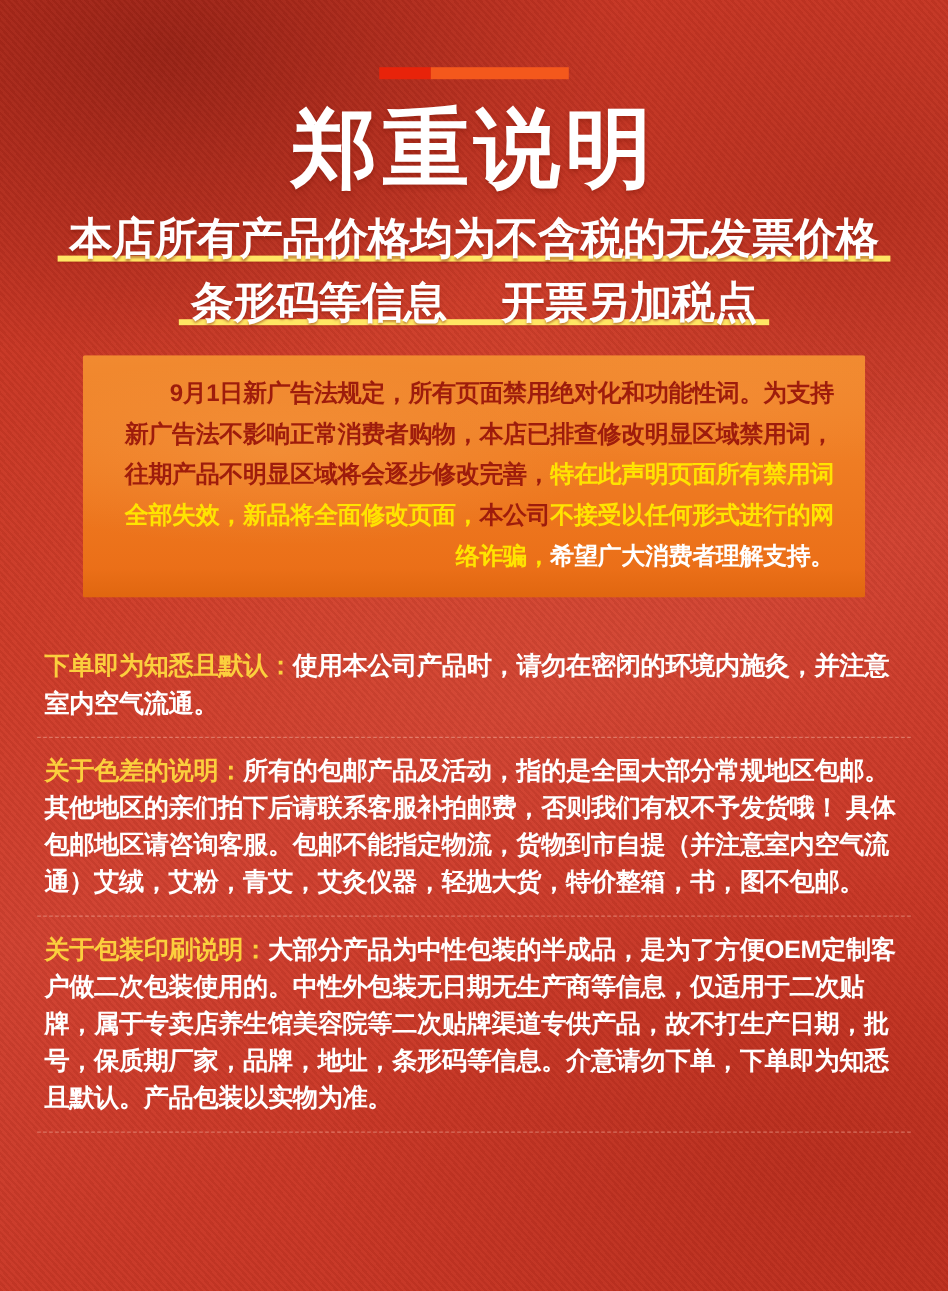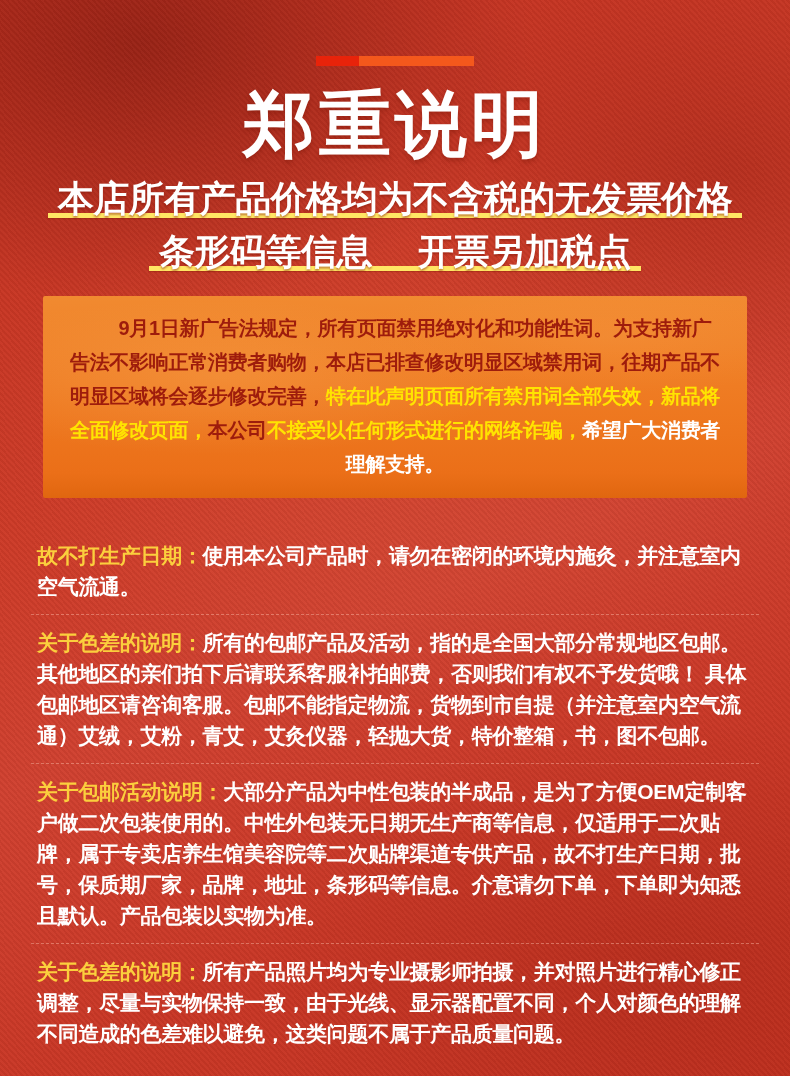--- a/index.html
+++ b/index.html
@@ -48,24 +48,24 @@
     left: -6px; right: -6px; bottom: 3px;
     height: 5px;
     background: #ffe664;
     box-shadow: 0 1px 1px rgba(140,30,10,0.4);
   }
   .hl .t { position: relative; text-shadow: 0 2px 2px rgba(130,25,8,0.45); }
   .gap { display: inline-block; width: 46px; }
 
   
   .notice-box {
-    width: 704px;
+    width: 652px;
     margin: 22px auto 0;
     padding: 15px 26px 17px;
-    text-align: center;
+    text-align: right;
     background:
       radial-gradient(60% 55% at 25% 40%, rgba(255,200,120,0.20), rgba(255,200,120,0) 70%),
       radial-gradient(50% 40% at 80% 20%, rgba(255,170,90,0.16), rgba(255,170,90,0) 70%),
       linear-gradient(180deg, #f18a30 0%, #ef7c23 45%, #eb6f18 88%, #e0660f 100%);
     border-radius: 2px;
   }
   .notice-box p {
     font-size: 20px;
     line-height: 34px;
     letter-spacing: -0.3px;
@@ -110,29 +110,28 @@
     </div>
 
     <div class="notice-box">
       <p><span class="seg-dark-red">9月1日新广告法规定，所有页面禁用绝对化和功能性词。为支持新广告法不影响正常消费者购物，本店已排查修改明显区域禁用词，往期产品不明显区域将会逐步修改完善，</span><span class="seg-yellow">特在此声明页面所有禁用词全部失效，新品将全面修改页面，</span><span class="seg-dark-red">本公司</span><span class="seg-yellow">不接受以任何形式进行的网络诈骗，</span><span class="seg-white">希望广大消费者理解支持。</span></p>
     </div>
 
   </div>
 
   <div class="content">
 
-    <p class="para"><span class="label">故不打生产日期：</span><span class="body-text">使用本公司产品时，请勿在密闭的环境内施灸，并注意室内空气流通。</span></p>
+    <p class="para"><span class="label">下单即为知悉且默认：</span><span class="body-text">使用本公司产品时，请勿在密闭的环境内施灸，并注意室内空气流通。</span></p>
 
     <div class="divider"></div>
 
     <p class="para"><span class="label">关于色差的说明：</span><span class="body-text">所有的包邮产品及活动，指的是全国大部分常规地区包邮。其他地区的亲们拍下后请联系客服补拍邮费，否则我们有权不予发货哦！ 具体包邮地区请咨询客服。包邮不能指定物流，货物到市自提（并注意室内空气流通）艾绒，艾粉，青艾，艾灸仪器，轻抛大货，特价整箱，书，图不包邮。</span></p>
 
     <div class="divider"></div>
 
-    <p class="para"><span class="label">关于包邮活动说明：</span><span class="body-text">大部分产品为中性包装的半成品，是为了方便OEM定制客户做二次包装使用的。中性外包装无日期无生产商等信息，仅适用于二次贴牌，属于专卖店养生馆美容院等二次贴牌渠道专供产品，故不打生产日期，批号，保质期厂家，品牌，地址，条形码等信息。介意请勿下单，下单即为知悉且默认。产品包装以实物为准。</span></p>
+    <p class="para"><span class="label">关于包装印刷说明：</span><span class="body-text">大部分产品为中性包装的半成品，是为了方便OEM定制客户做二次包装使用的。中性外包装无日期无生产商等信息，仅适用于二次贴牌，属于专卖店养生馆美容院等二次贴牌渠道专供产品，故不打生产日期，批号，保质期厂家，品牌，地址，条形码等信息。介意请勿下单，下单即为知悉且默认。产品包装以实物为准。</span></p>
 
     <div class="divider"></div>
 
-    <p class="para"><span class="label">关于色差的说明：</span><span class="body-text">所有产品照片均为专业摄影师拍摄，并对照片进行精心修正调整，尽量与实物保持一致，由于光线、显示器配置不同，个人对颜色的理解不同造成的色差难以避免，这类问题不属于产品质量问题。</span></p>
 
   </div>
 
 </div>
 
 </body></html>

